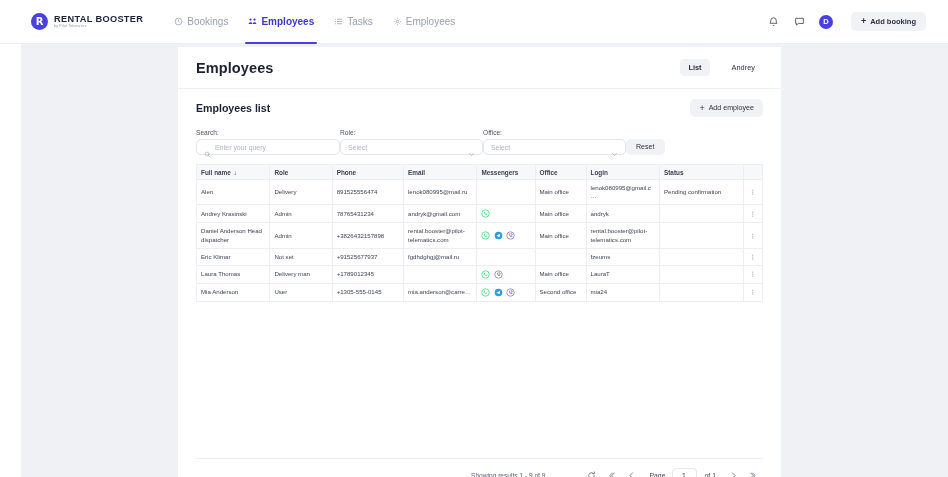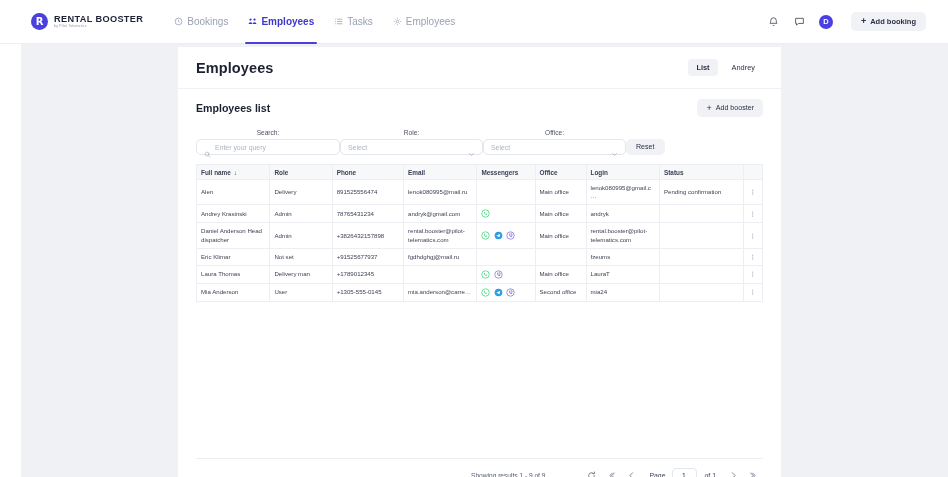--- a/index.html
+++ b/index.html
@@ -98,41 +98,41 @@
     width: 603px; height: 462px;
     background: #ffffff;
   }
 
   .page-head {
     height: 42px; padding: 0 18px;
     display: flex; align-items: center;
     border-bottom: 1px solid #eef0f4;
   }
   .page-title { font-size: 14.5px; font-weight: bold; color: #1c2132; letter-spacing: .1px; }
-  .seg { margin-left: auto; display: flex; align-items: center; gap: 6px; }
+  .seg { margin-left: auto; display: flex; align-items: center; gap: 14px; }
   .seg-btn {
     font-size: 7.4px; color: #2b3046; padding: 4px 8px;
     border-radius: 4px; cursor: pointer; white-space: nowrap;
   }
   .seg-btn.on { background: #f1f2f6; font-weight: bold; }
 
   .sub-head {
     height: 38px; padding: 0 18px;
     display: flex; align-items: center;
   }
   .sub-title { font-size: 10.6px; font-weight: bold; color: #1c2132; }
   .add-emp {
     margin-left: auto; display: flex; align-items: center; gap: 4px;
     height: 18px; padding: 0 9px;
     background: #f1f2f6; border-radius: 5px;
     font-size: 7.1px; color: #2b3046; cursor: pointer; white-space: nowrap;
   }
 
   
-  .filters { padding: 2px 18px 0 18px; display: flex; align-items: flex-end; gap: 0; text-align: center; }
+  .filters { padding: 2px 18px 0 18px; display: flex; align-items: flex-end; gap: 0; }
   .fgroup { display: flex; flex-direction: column; gap: 3px; }
   .flabel { font-size: 6.6px; color: #4d5264; }
   .finput {
     height: 16px; border: 1px solid #e3e6ee; border-radius: 5px;
     background: #fff; display: flex; align-items: center;
     gap: 4px; padding: 0 7px; cursor: text;
   }
   .finput.search { width: 144px; }
   .finput.select { width: 143px; cursor: pointer; }
   .fplace { font-size: 6.9px; color: #aeb3c2; white-space: nowrap; }
@@ -289,21 +289,21 @@
           <div class="seg">
             <div class="seg-btn on">List</div>
             <div class="seg-btn">Andrey</div>
           </div>
         </div>
 
         <div class="sub-head">
           <div class="sub-title">Employees list</div>
           <div class="add-emp">
             <span class="plus-sm">+</span>
-            <span>Add booster</span>
+            <span>Add employee</span>
           </div>
         </div>
 
         <div class="filters">
 
           <div class="fgroup">
             <div class="flabel">Search:</div>
             <div class="finput search">
               <span class="search-ico">
                 <svg viewBox="0 0 16 16" fill="none" stroke="currentColor" stroke-width="1.6" stroke-linecap="round">

